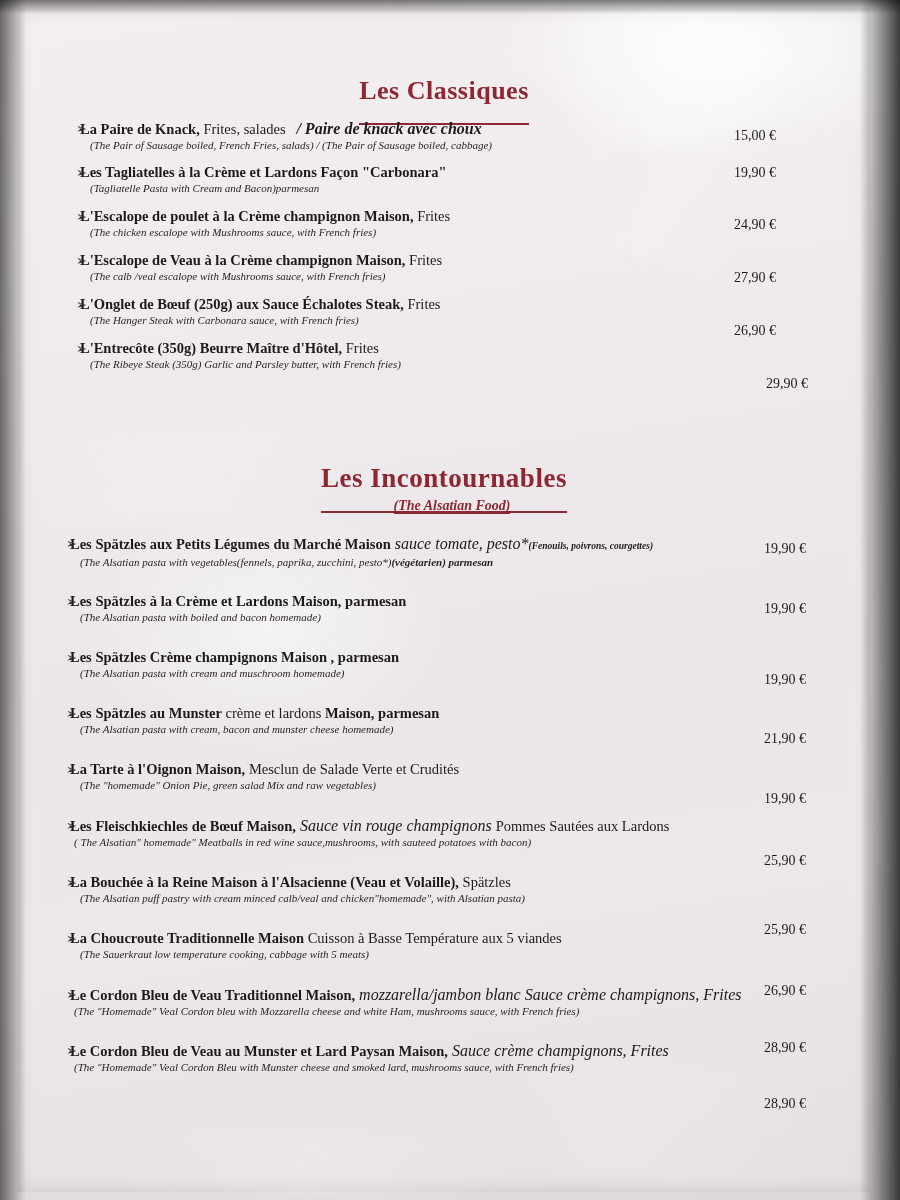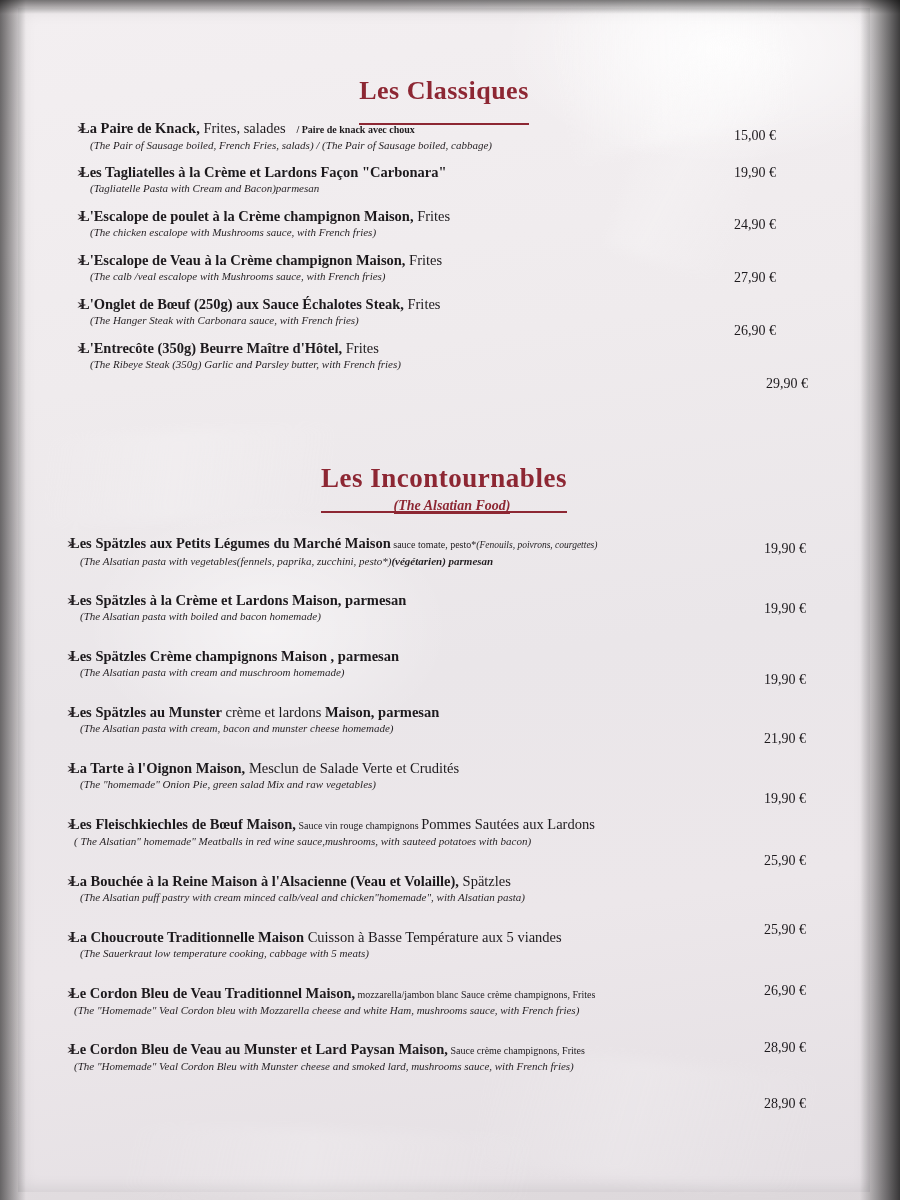--- a/index.html
+++ b/index.html
@@ -130,22 +130,22 @@
   .grp-incont .item { padding-left: 52px; }
 
   .line-main {
     color: #1d1a1d;
     font-size: 14.5px;
     line-height: 17px;
     font-weight: bold;
     white-space: nowrap;
   }
   .line-main .reg { font-weight: normal; }
-  .line-main .small { font-size: 10px; font-weight: normal; }
-  .line-main .tiny-i { font-size: 9.5px; font-style: italic; font-weight: normal; }
+  .line-main .small { font-size: 16px; font-weight: normal; font-style: italic; }
+  .line-main .tiny-i { font-size: 9.5px; font-style: italic; font-weight: bold; }
   .line-sub {
     color: #231f22;
     font-size: 11px;
     line-height: 14px;
     font-style: italic;
     padding-left: 10px;
     white-space: nowrap;
   }
   .line-sub .b { font-weight: bold; font-style: italic; }
 

